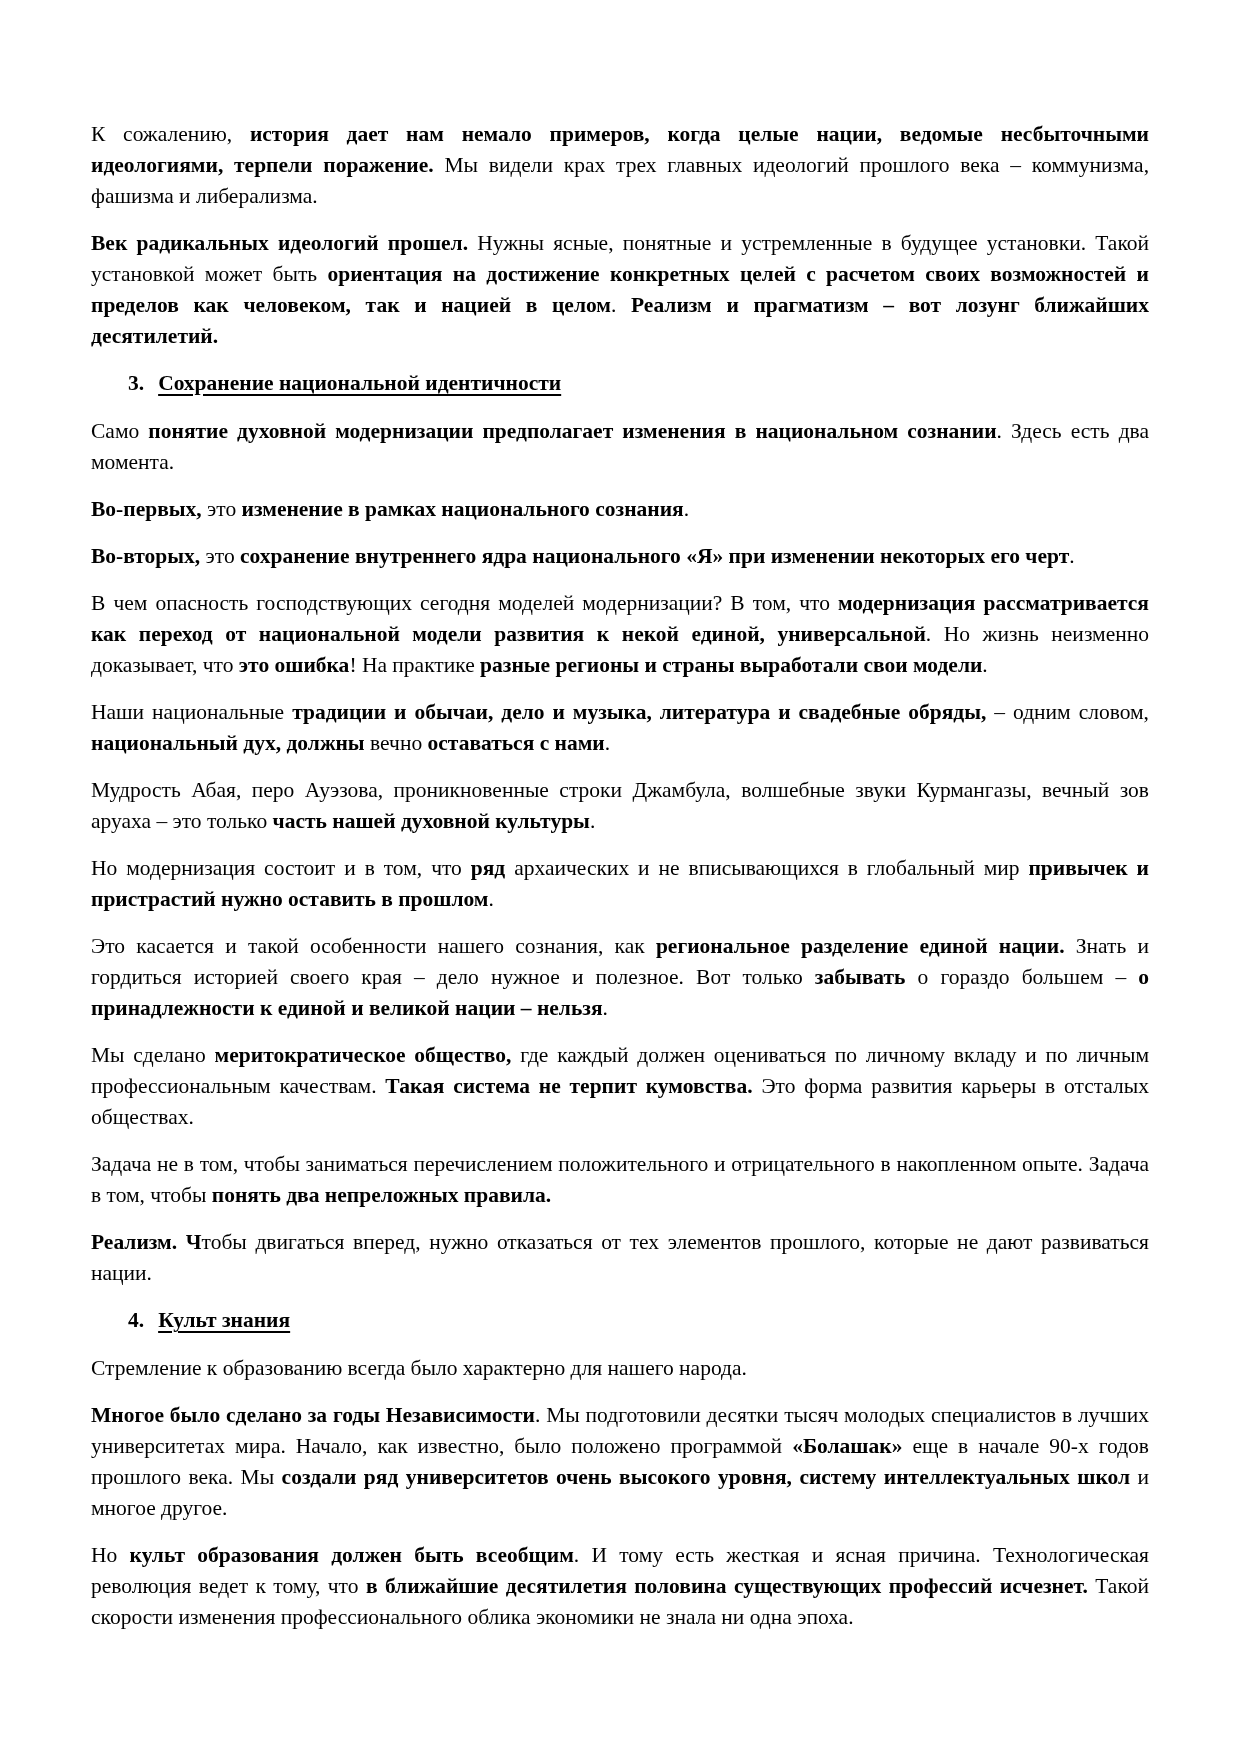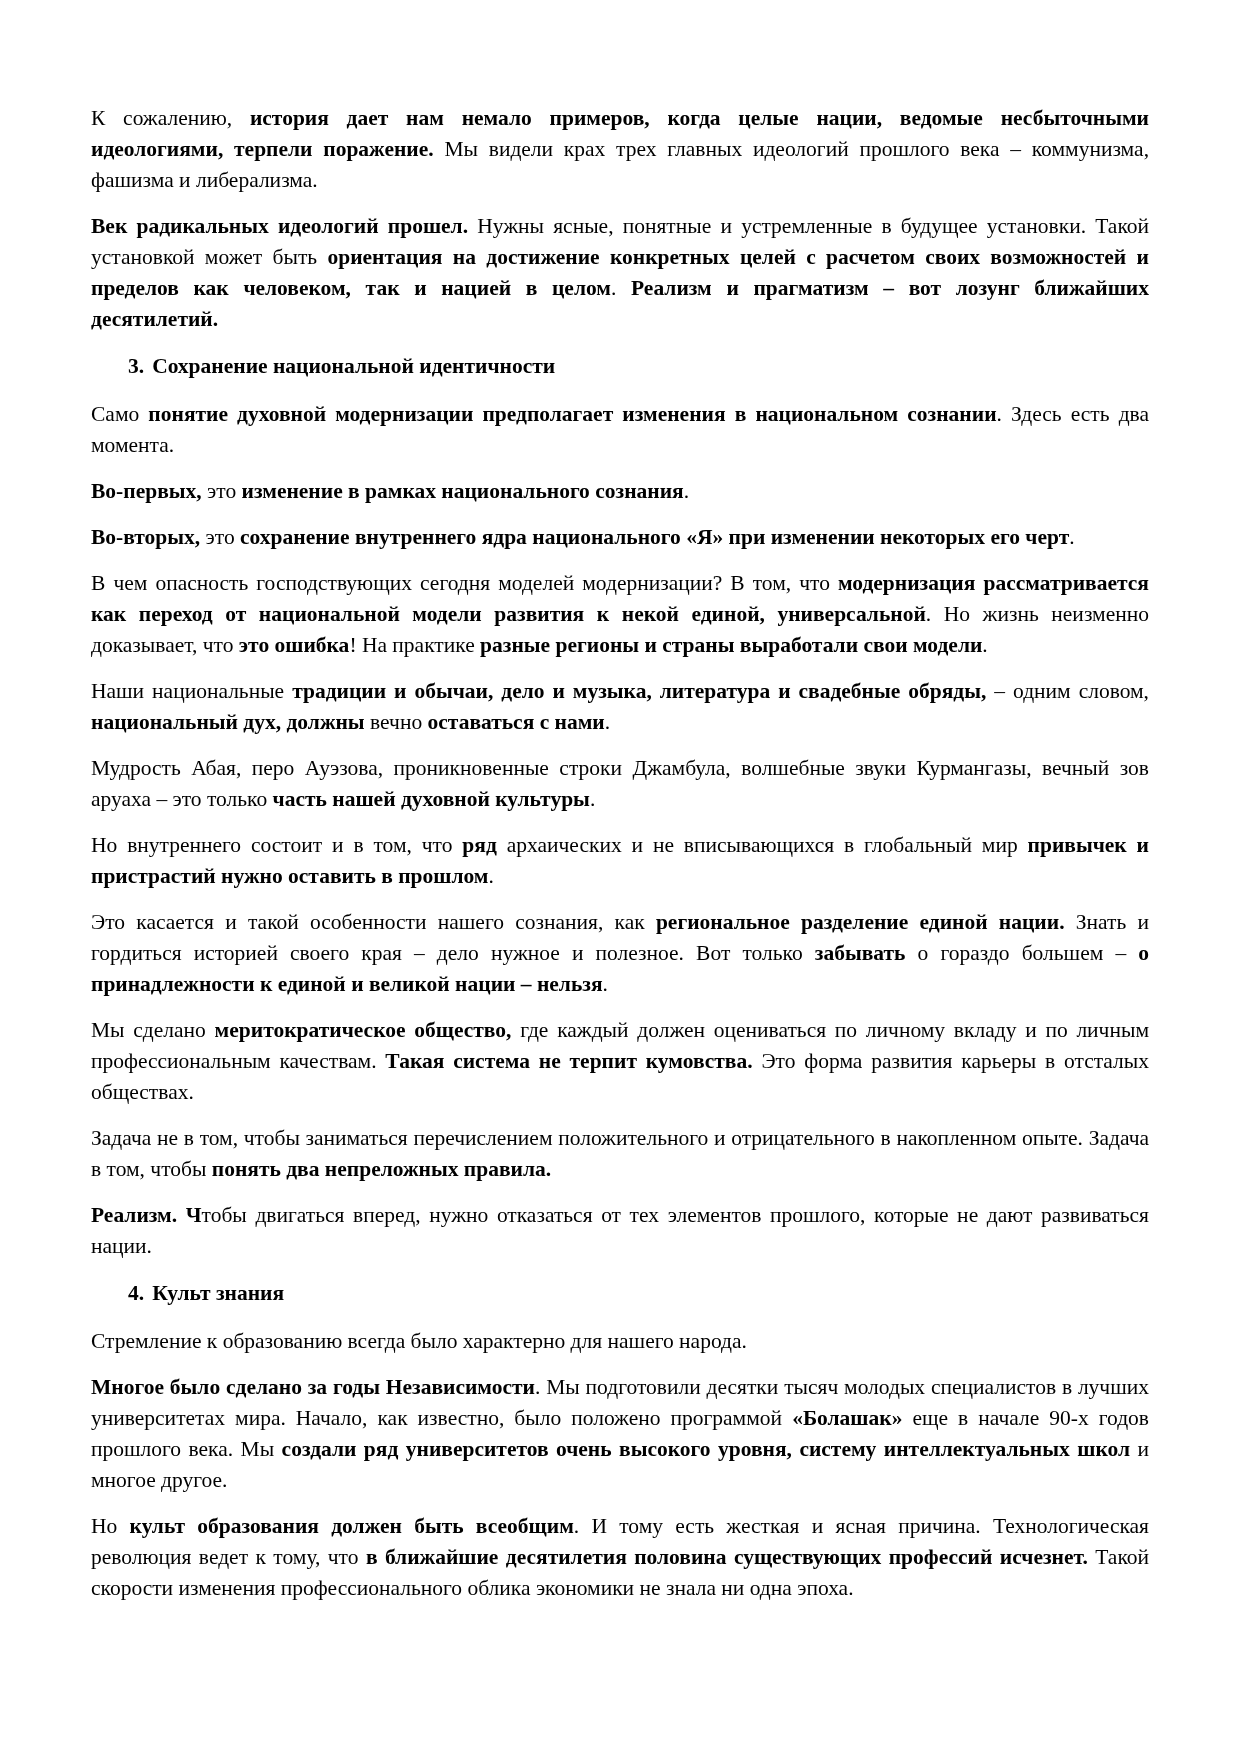--- a/index.html
+++ b/index.html
@@ -17,56 +17,57 @@
     width: 1240px;
     height: 1754px;
     padding: 103px 91px 40px 91px;
     background: #ffffff;
     font-family: "Liberation Serif", "DejaVu Serif", serif;
     font-size: 21.5px;
     line-height: 31px;
     color: #000000;
   }
   p.para {
-    margin: 0 0 15px 0;
+    margin: 16px 0 15px 0;
     text-align: justify;
     text-justify: inter-word;
   }
   .b {
     font-weight: bold;
   }
   .heading {
     margin: 16px 0 17px 0;
     font-weight: bold;
     text-align: left;
   }
   .heading .num {
     display: inline-block;
     margin-left: 37px;
   }
   .heading .title {
     display: inline-block;
-    margin-left: 8px;
+    margin-left: 14px;
+    text-decoration: underline;
     text-underline-offset: 4px;
   }
 </style>
 </head>
 <body>
 
 <div class="page" style="background: rgb(255, 255, 255); color: rgb(0, 0, 0);">
     <p class="para"><span>К сожалению, </span><span class="b">история дает нам немало примеров, когда целые нации, ведомые несбыточными идеологиями, терпели поражение.</span><span> Мы видели крах трех главных идеологий прошлого века – коммунизма, фашизма и либерализма.</span></p>
     <p class="para"><span class="b">Век радикальных идеологий прошел.</span><span> Нужны ясные, понятные и устремленные в будущее установки. Такой установкой может быть </span><span class="b">ориентация на достижение конкретных целей с расчетом своих возможностей и пределов как человеком, так и нацией в целом</span><span>. </span><span class="b">Реализм и прагматизм – вот лозунг ближайших десятилетий.</span></p>
     <div class="heading"><span class="num">3.</span><span class="title">Сохранение национальной идентичности</span></div>
     <p class="para"><span>Само </span><span class="b">понятие духовной модернизации предполагает изменения в национальном сознании</span><span>. Здесь есть два момента.</span></p>
     <p class="para"><span class="b">Во-первых, </span><span>это </span><span class="b">изменение в рамках национального сознания</span><span>.</span></p>
     <p class="para"><span class="b">Во-вторых, </span><span>это </span><span class="b">сохранение внутреннего ядра национального «Я» при изменении некоторых его черт</span><span>.</span></p>
     <p class="para"><span>В чем опасность господствующих сегодня моделей модернизации? В том, что </span><span class="b">модернизация рассматривается как переход от национальной модели развития к некой единой, универсальной</span><span>. Но жизнь неизменно доказывает, что </span><span class="b">это ошибка</span><span>! На практике </span><span class="b">разные регионы и страны выработали свои модели</span><span>.</span></p>
     <p class="para"><span>Наши национальные </span><span class="b">традиции и обычаи, дело и музыка, литература и свадебные обряды,</span><span> – одним словом, </span><span class="b">национальный дух, должны</span><span> вечно </span><span class="b">оставаться с нами</span><span>.</span></p>
     <p class="para"><span>Мудрость Абая, перо Ауэзова, проникновенные строки Джамбула, волшебные звуки Курмангазы, вечный зов аруаха – это только </span><span class="b">часть нашей духовной культуры</span><span>.</span></p>
-    <p class="para"><span>Но внутреннего состоит и в том, что </span><span class="b">ряд</span><span> архаических и не вписывающихся в глобальный мир </span><span class="b">привычек и пристрастий нужно оставить в прошлом</span><span>.</span></p>
+    <p class="para"><span>Но модернизация состоит и в том, что </span><span class="b">ряд</span><span> архаических и не вписывающихся в глобальный мир </span><span class="b">привычек и пристрастий нужно оставить в прошлом</span><span>.</span></p>
     <p class="para"><span>Это касается и такой особенности нашего сознания, как </span><span class="b">региональное разделение единой нации.</span><span> Знать и гордиться историей своего края – дело нужное и полезное. Вот только </span><span class="b">забывать</span><span> о гораздо большем – </span><span class="b">о принадлежности к единой и великой нации – нельзя</span><span>.</span></p>
     <p class="para"><span>Мы сделано </span><span class="b">меритократическое общество,</span><span> где каждый должен оцениваться по личному вкладу и по личным профессиональным качествам. </span><span class="b">Такая система не терпит кумовства.</span><span> Это форма развития карьеры в отсталых обществах.</span></p>
     <p class="para"><span>Задача не в том, чтобы заниматься перечислением положительного и отрицательного в накопленном опыте. Задача в том, чтобы </span><span class="b">понять два непреложных правила.</span></p>
     <p class="para"><span class="b">Реализм. Ч</span><span>тобы двигаться вперед, нужно отказаться от тех элементов прошлого, которые не дают развиваться нации.</span></p>
     <div class="heading"><span class="num">4.</span><span class="title">Культ знания</span></div>
     <p class="para"><span>Стремление к образованию всегда было характерно для нашего народа.</span></p>
     <p class="para"><span class="b">Многое было сделано за годы Независимости</span><span>. Мы подготовили десятки тысяч молодых специалистов в лучших университетах мира. Начало, как известно, было положено программой </span><span class="b">«Болашак»</span><span> еще в начале 90-х годов прошлого века. Мы </span><span class="b">создали ряд университетов очень высокого уровня, систему интеллектуальных школ</span><span> и многое другое.</span></p>
     <p class="para"><span>Но </span><span class="b">культ образования должен быть всеобщим</span><span>. И тому есть жесткая и ясная причина. Технологическая революция ведет к тому, что </span><span class="b">в ближайшие десятилетия половина существующих профессий исчезнет.</span><span> Такой скорости изменения профессионального облика экономики не знала ни одна эпоха.</span></p>
   </div>
 

